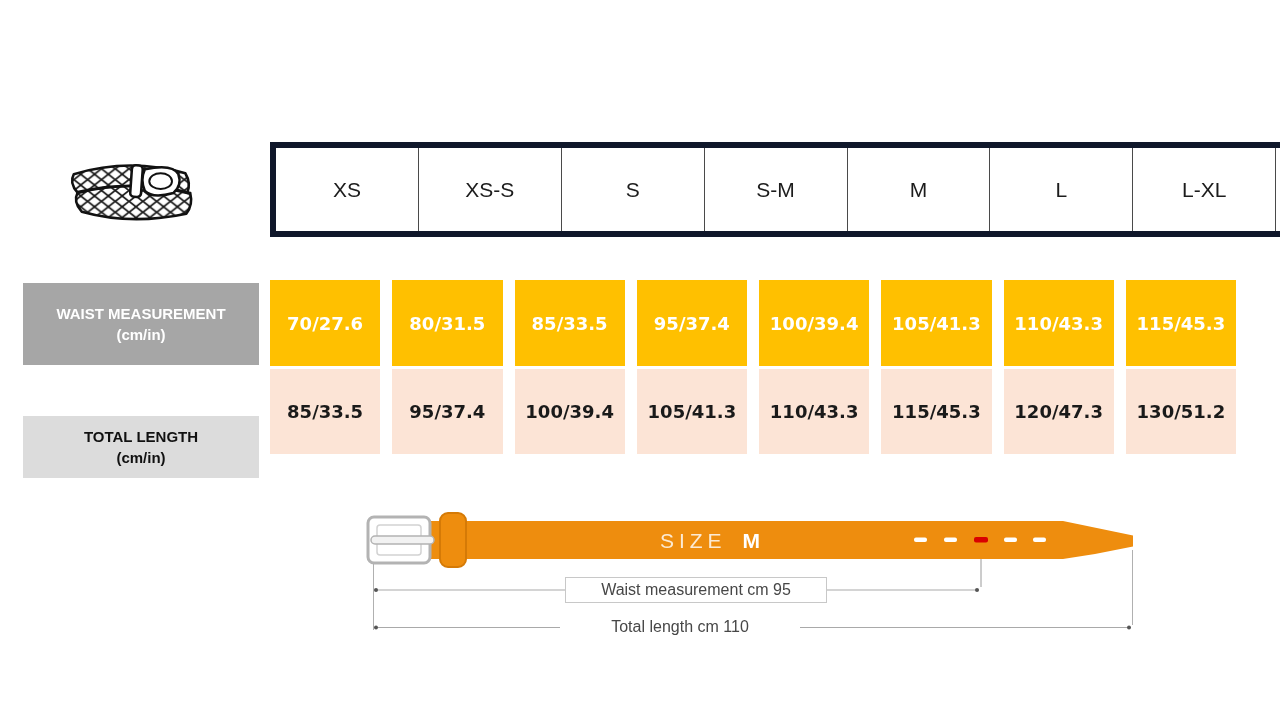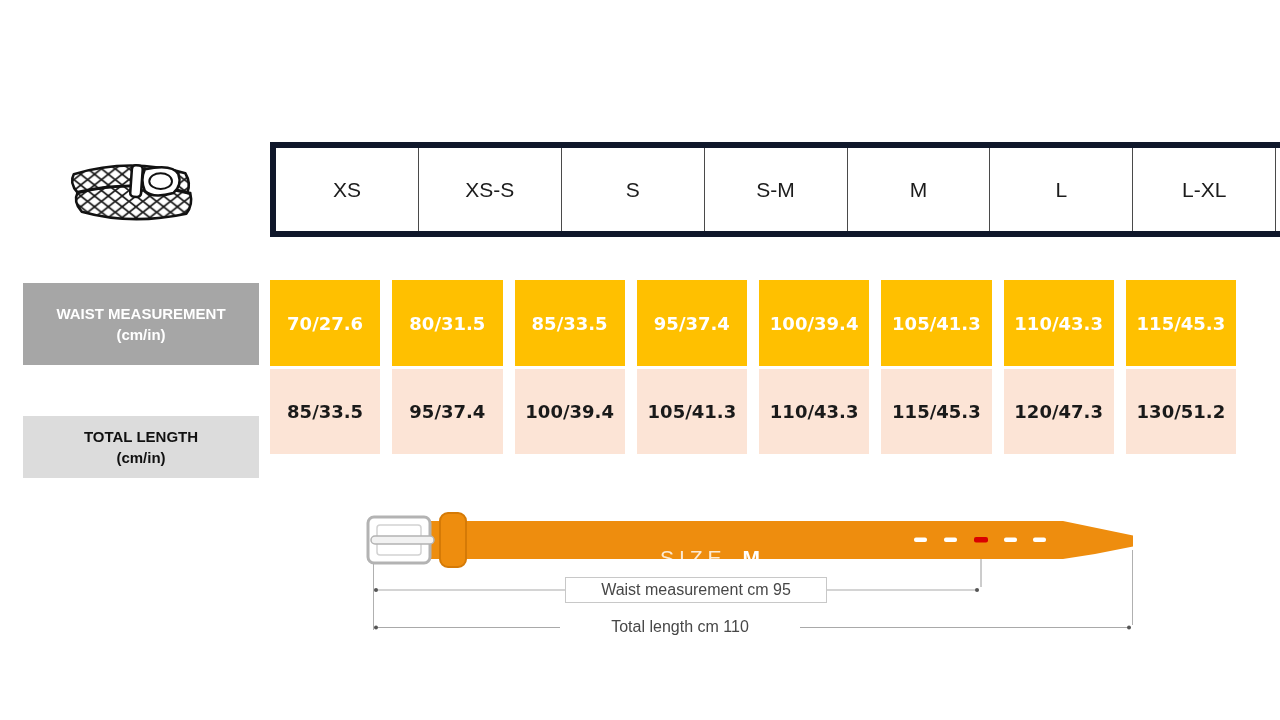--- a/index.html
+++ b/index.html
@@ -39,21 +39,20 @@
     font-family:"DejaVu Sans",sans-serif;font-weight:bold;font-size:18px;
   }
   .data-row.waist .data-cell{background:#FFC000;color:#ffffff;}
   .data-row.length .data-cell{background:#FCE4D6;color:#1a1a1a;}
   
   .diagram-svg{position:absolute;left:360px;top:500px;width:790px;height:150px;}
   .size-text{
     position:absolute;left:620px;top:527px;width:180px;height:28px;
     display:flex;align-items:center;justify-content:center;gap:16px;
     font-size:21px;
-    margin-top:17px;
   }
   .size-text .size-word{color:rgba(255,255,255,0.82);letter-spacing:5px;}
   .size-text .size-val{color:#ffffff;font-weight:bold;}
   .waist-caption{
     position:absolute;left:565px;top:577px;width:262px;height:26px;
     background:#ffffff;border:1px solid #c8c8c8;box-sizing:border-box;
     display:flex;align-items:center;justify-content:center;
     font-size:16px;color:#474747;
   }
   .length-caption{

